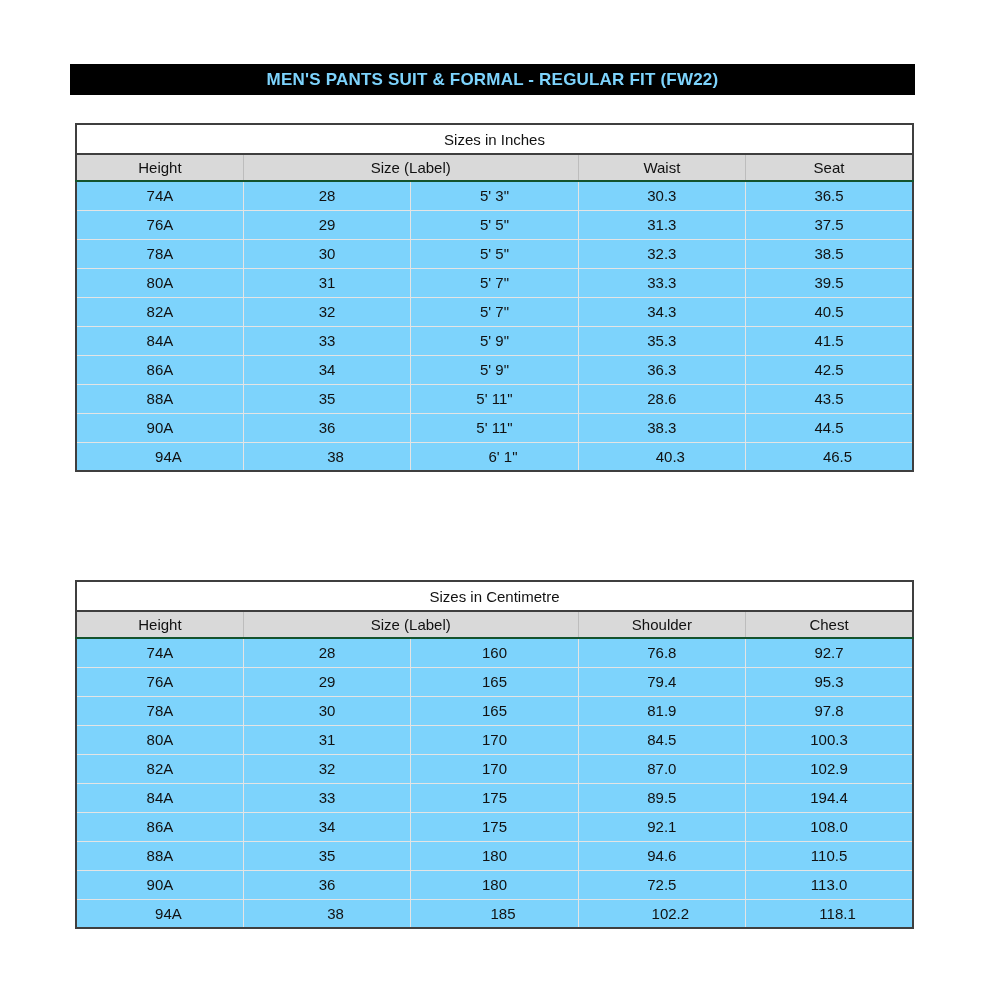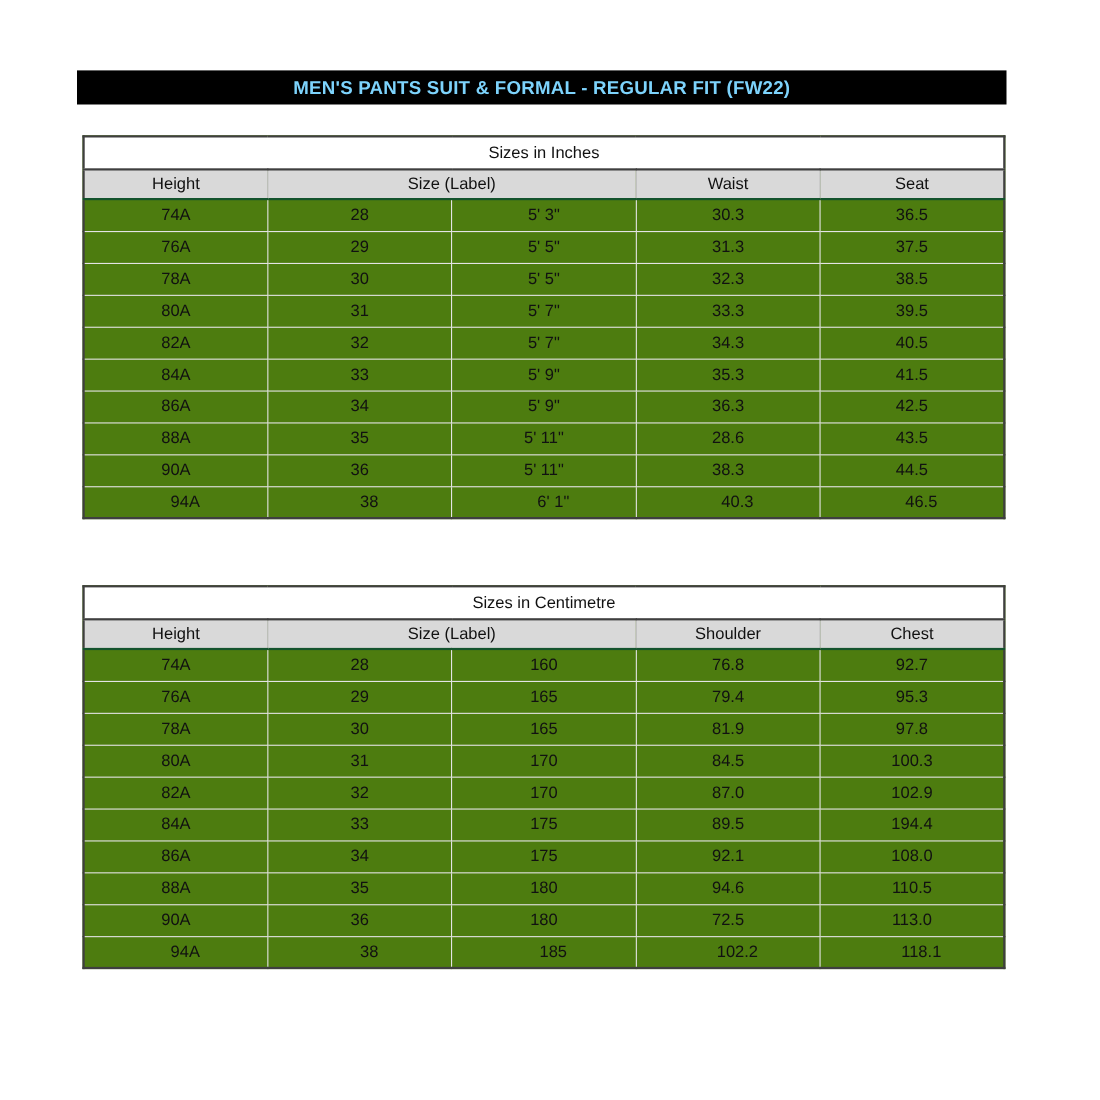--- a/index.html
+++ b/index.html
@@ -35,24 +35,24 @@
     white-space: nowrap;
   }
   table.size-table {
     position: absolute;
     left: 75px;
     width: 839px;
     border-collapse: collapse;
     table-layout: fixed;
     font-size: 15px;
     border: 2px solid #3f3f3f;
-    background: #4d7c0f;
+    background: #7dd3fc;
   }
   #table-inches { top: 123px; }
-  #table-cm     { top: 532px; }
+  #table-cm     { top: 580px; }
   table.size-table col { width: 20%; }
   tr.title-row td {
     height: 30px;
     text-align: center;
     vertical-align: middle;
     background: #ffffff;
     border-bottom: 2px solid #3f3f3f;
     font-size: 15px;
   }
   tr.header-row td {

